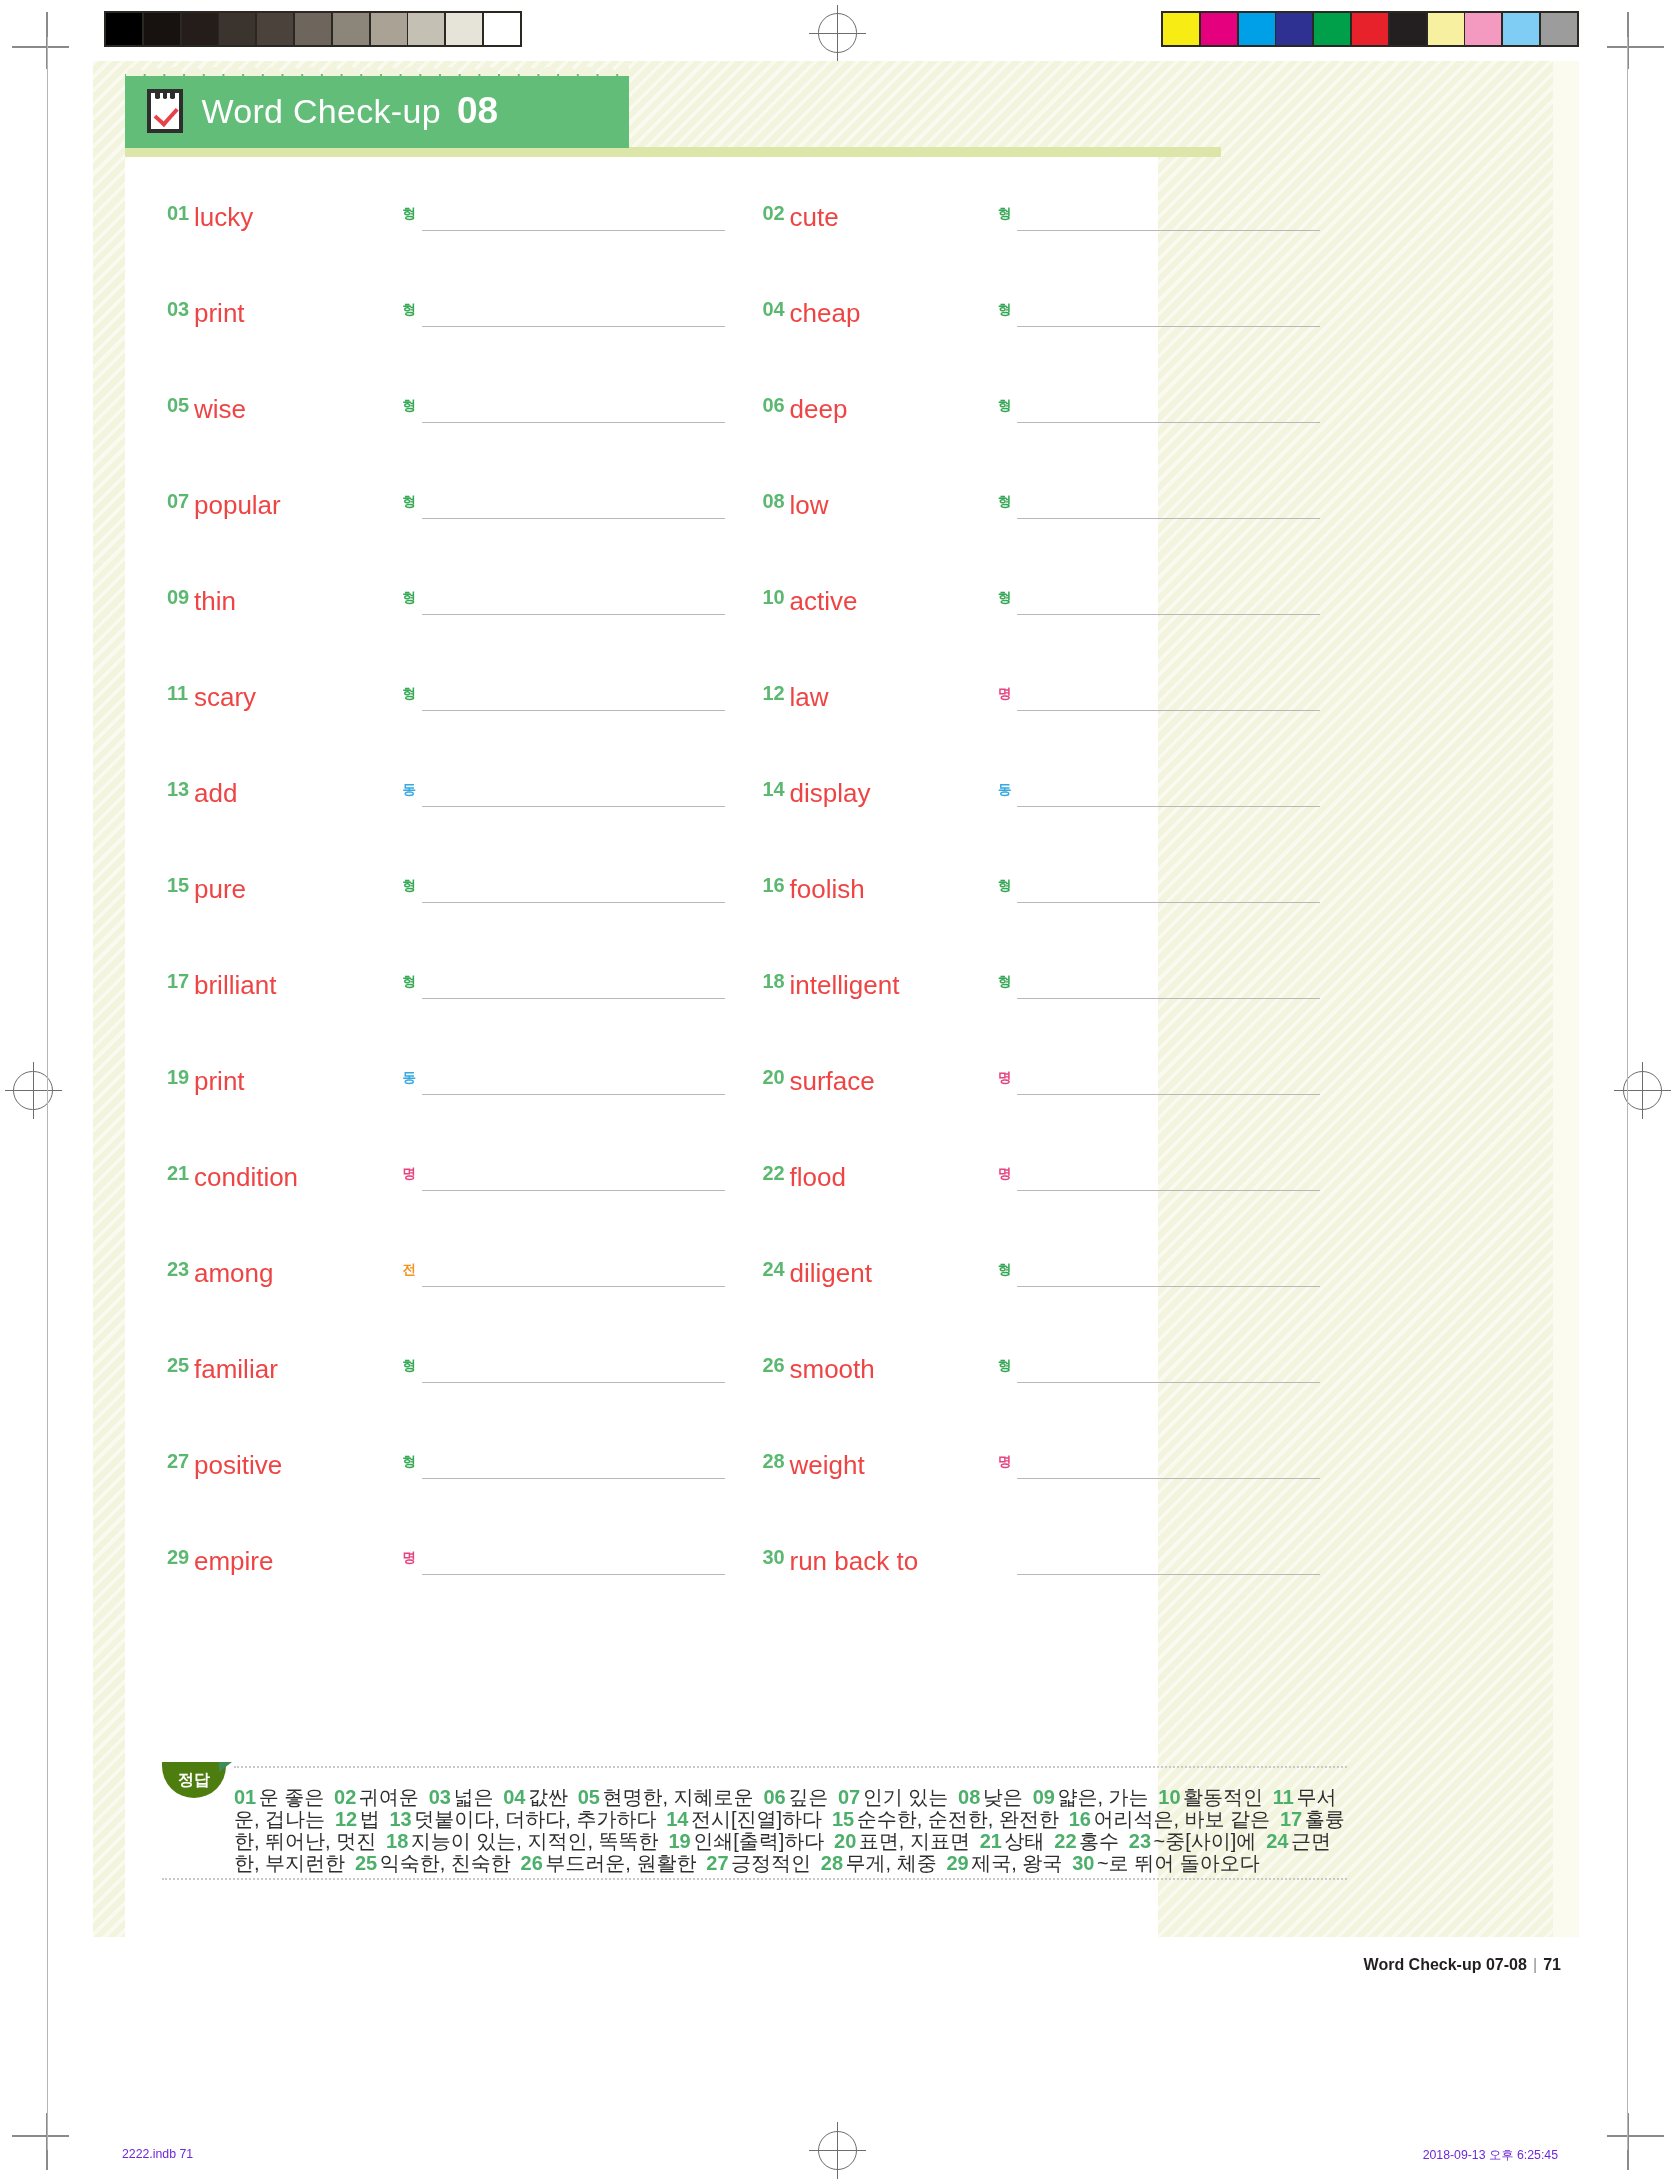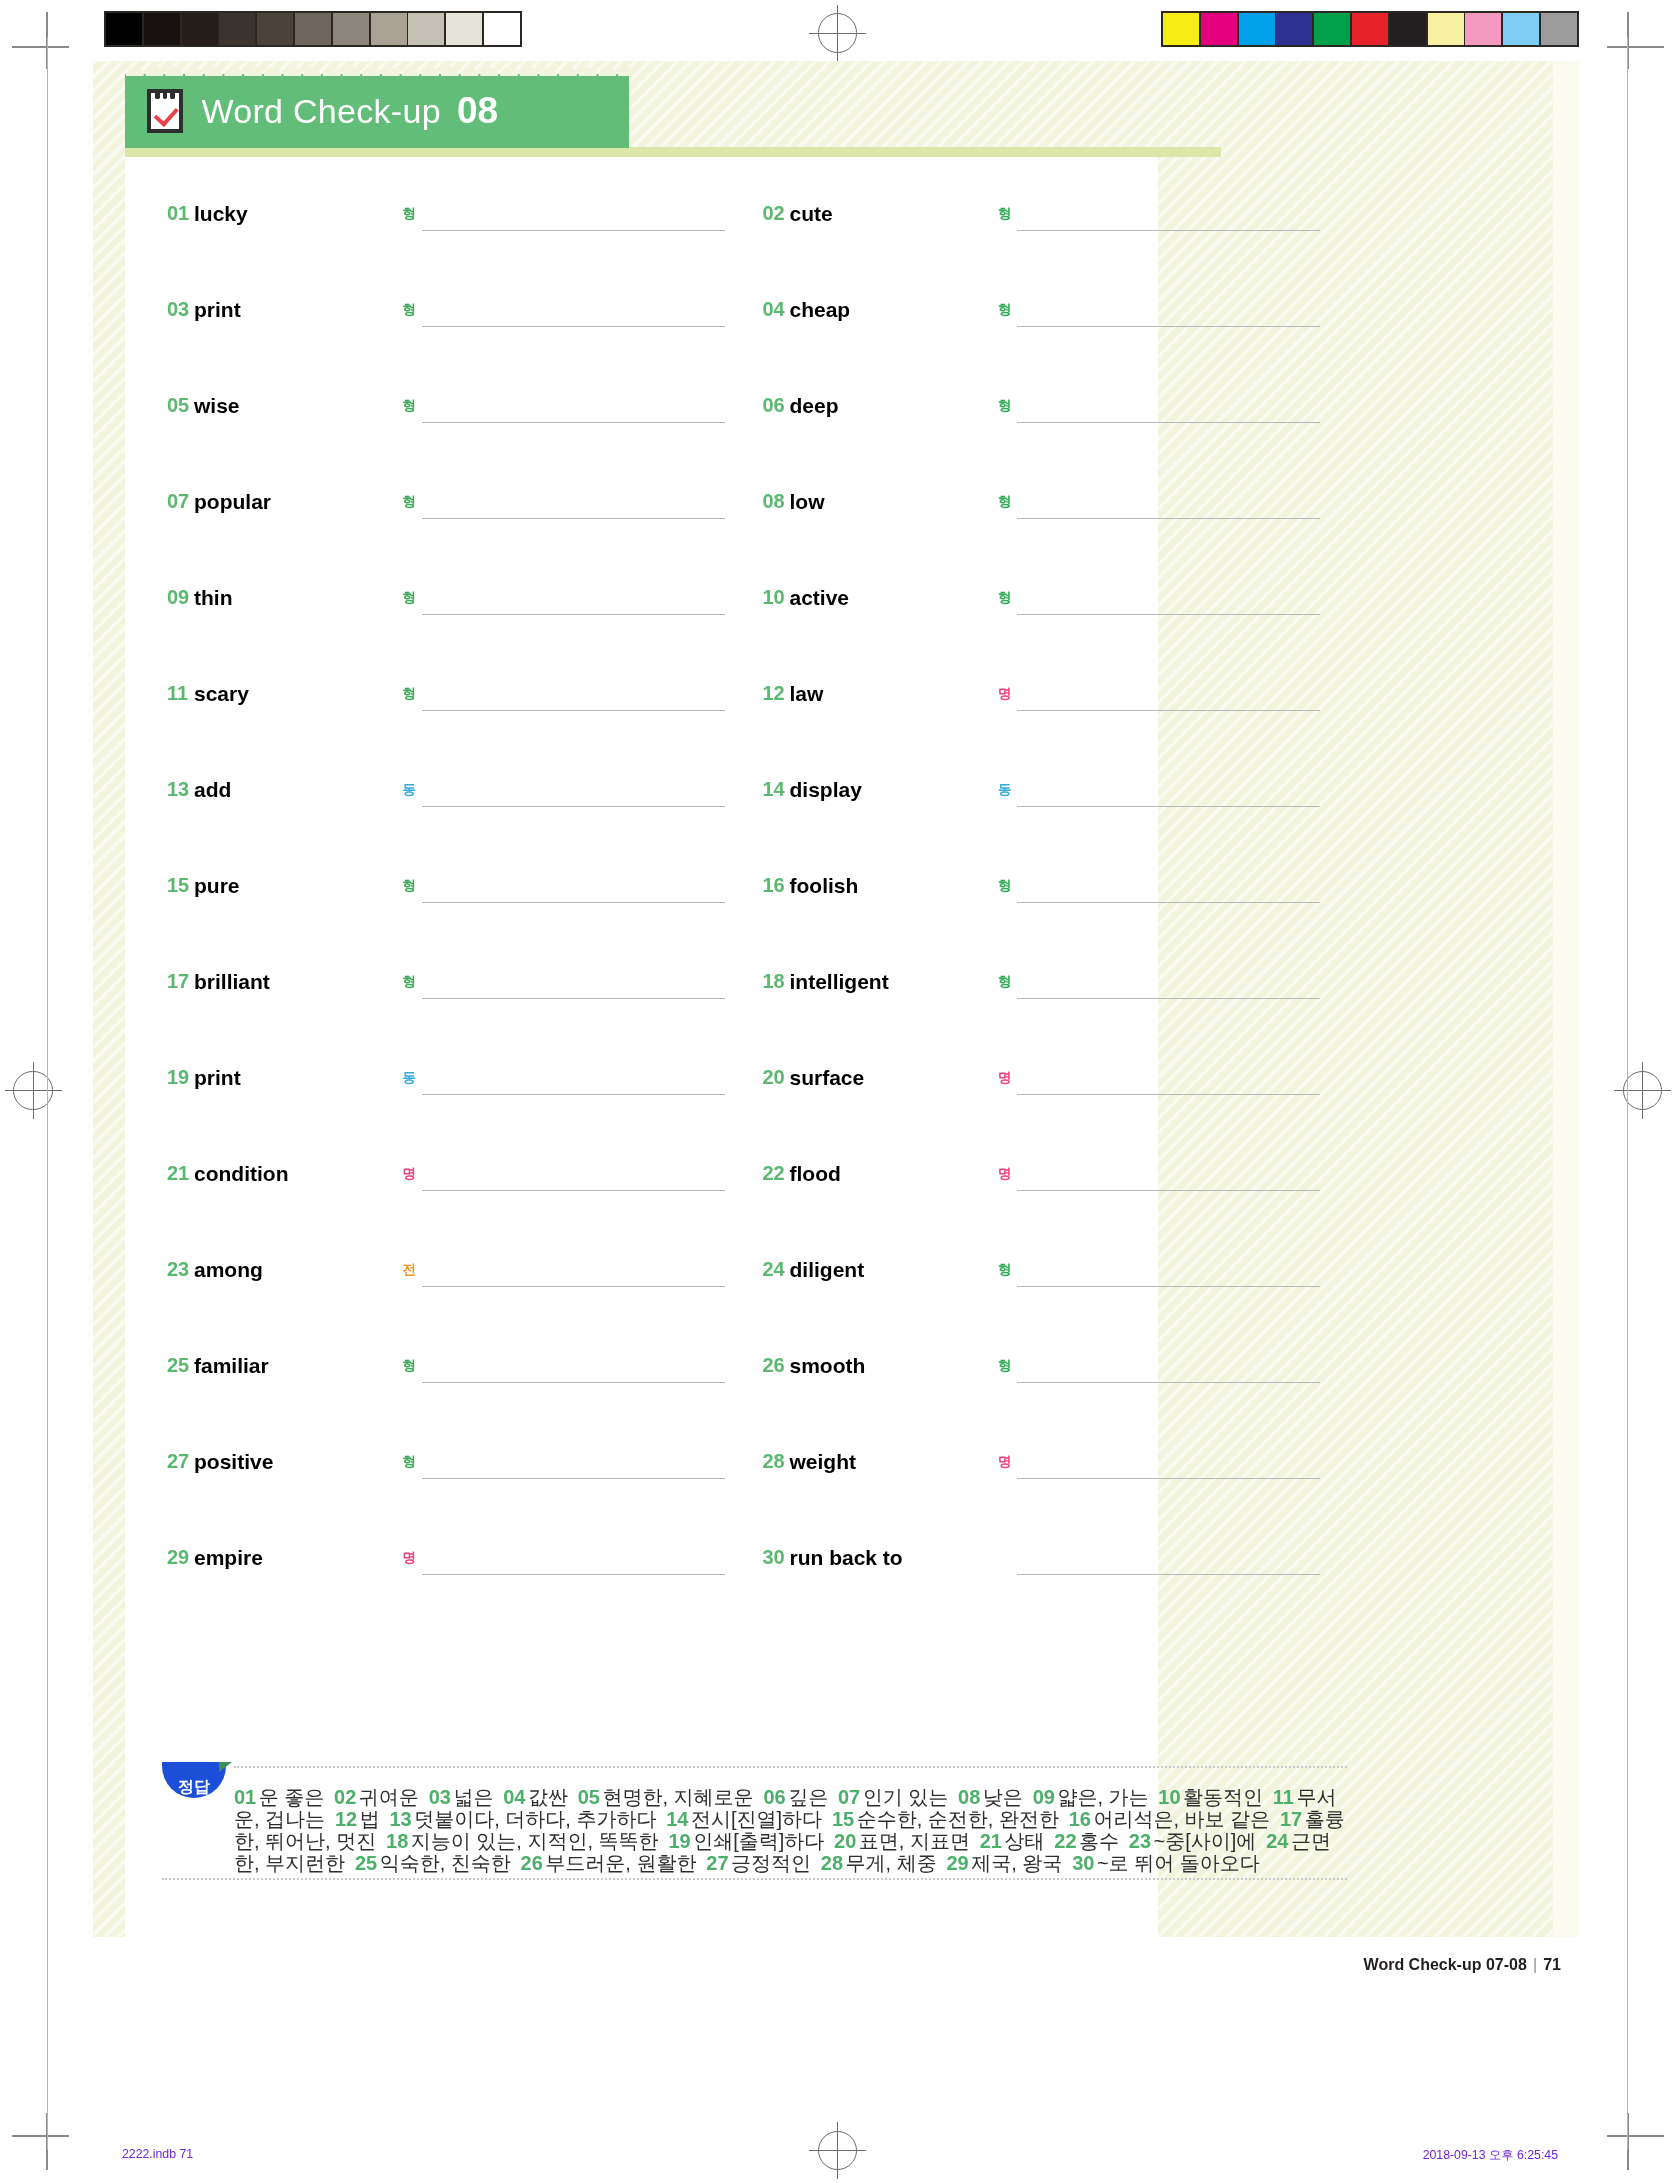--- a/index.html
+++ b/index.html
@@ -85,42 +85,42 @@
   #word-grid{
     position:absolute;left:31px;top:31px;width:1191px;
     display:grid;grid-template-columns:1fr 1fr;
   }
   .word-row{height:96px;display:flex;align-items:flex-start;padding-top:13.5px;box-sizing:border-box;}
   .w-num{
     color:#5cb871;font-size:20px;font-weight:bold;width:38px;flex:none;text-align:left;
     padding-left:11px;box-sizing:border-box;
   }
   .w-term{
-    color:#000000;font-size:21px;width:203px;flex:none;white-space:nowrap;font-weight:bold;
+    color:#ef4444;font-size:26px;width:203px;flex:none;white-space:nowrap;
   }
   .w-pos{
     font-size:13.5px;font-weight:bold;width:24.6px;flex:none;text-align:center;
     margin-top:3.7px;
   }
   .pos-adj{color:#35a853;}
   .pos-verb{color:#36a9e1;}
   .pos-noun{color:#e8427e;}
   .pos-prep{color:#f39320;}
   .w-blank{
     flex:1;border-bottom:1.8px solid #b8b8b8;height:28px;margin-right:27px;
   }
 
   
   #answer-key{
     position:absolute;left:37px;top:1609px;width:1185px;
   }
   #answer-badge{
     position:absolute;left:0;top:-3.7px;width:64px;height:36px;
-    background:#1d4ed8;border-radius:0 0 33px 33px;
-    display:flex;align-items:flex-end;justify-content:center;
+    background:#4d7c0f;border-radius:0 0 33px 33px;
+    display:flex;align-items:center;justify-content:center;
   }
   #answer-badge span{color:#ffffff;font-size:16px;font-weight:bold;}
   #answer-badge:after{
     content:"";position:absolute;right:-6.1px;top:0;
     border-left:13.5px solid #3e8d56;border-bottom:10.4px solid transparent;
   }
   #ak-rule-top{
     position:absolute;left:72px;top:0;right:0;height:0;
     border-top:2.5px dotted #c9c9c9;
   }

